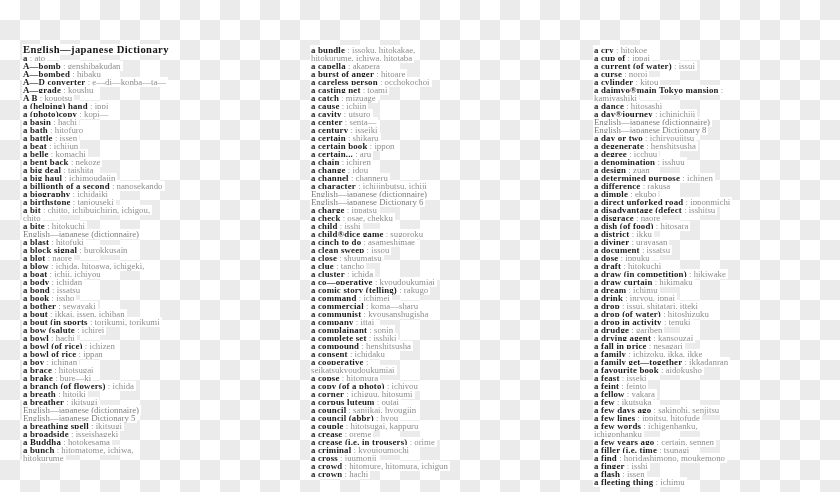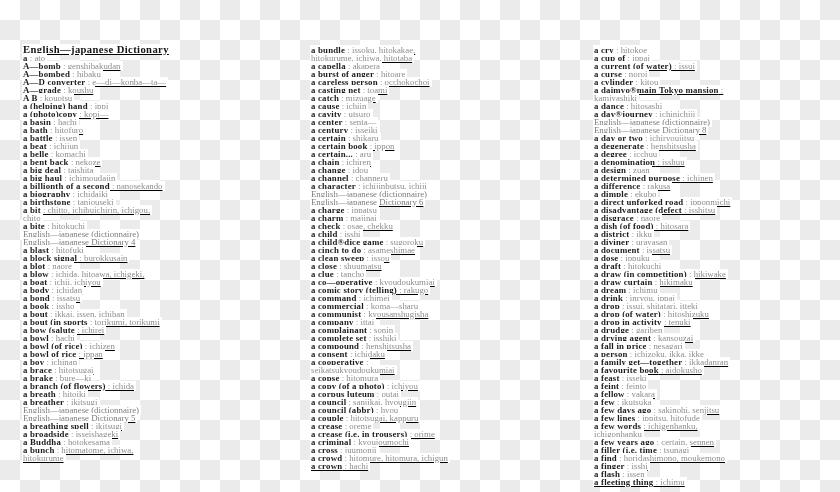--- a/index.html
+++ b/index.html
@@ -7,21 +7,21 @@
     width:840px;height:492px;overflow:hidden;
     font-family:"Liberation Serif","DejaVu Serif",serif;
     background-color:#ffffff;
     background-image:
       linear-gradient(45deg,#ebebeb 25%,transparent 25%,transparent 75%,#ebebeb 75%),
       linear-gradient(45deg,#ebebeb 25%,transparent 25%,transparent 75%,#ebebeb 75%);
     background-size:40px 40px;
     background-position:0 0,20px 20px;
   }
   .page{position:relative;width:840px;height:492px;overflow:hidden;}
-  .col{position:absolute;top:44px;text-decoration:underline;}
+  .col{position:absolute;top:44px;}
   .col-0{left:22px;width:286px;}
   .col-1{left:310px;width:280px;}
   .col-2{left:593px;width:246px;}
   .line{line-height:8px;height:8px;white-space:nowrap;}
   .box{background:#ffffff;padding:0 2px 0 1px;font-size:8.8px;}
   .head{font-weight:bold;color:#1c1c1c;letter-spacing:0.2px;}
   .tail{color:#8d8d8d;}
   .meta{color:#7d7d7d;}
   .title-line .box{font-size:10.6px;}
   .title-line .head{color:#141414;letter-spacing:0.4px;}
@@ -48,29 +48,29 @@
       <div class="line"><span class="box"><span class="head">a bent back</span><span class="tail"> : nekoze</span></span></div>
       <div class="line"><span class="box"><span class="head">a big deal</span><span class="tail"> : taishita</span></span></div>
       <div class="line"><span class="box"><span class="head">a big haul</span><span class="tail"> : ichimoudajin</span></span></div>
       <div class="line"><span class="box"><span class="head">a billionth of a second</span><span class="tail"> : nanosekando</span></span></div>
       <div class="line"><span class="box"><span class="head">a biography</span><span class="tail"> : ichidaiki</span></span></div>
       <div class="line"><span class="box"><span class="head">a birthstone</span><span class="tail"> : tanjouseki</span></span></div>
       <div class="line"><span class="box"><span class="head">a bit</span><span class="tail"> : chitto, ichibuichirin, ichigou,</span></span></div>
       <div class="line"><span class="box"><span class="tail">chito</span></span></div>
       <div class="line"><span class="box"><span class="head">a bite</span><span class="tail"> : hitokuchi</span></span></div>
       <div class="line"><span class="box"><span class="meta">English—japanese (dictionnaire)</span></span></div>
-      <div class="line"><span class="box"><span class="meta">English—japanese Dictionary 4</span></span></div>
       <div class="line"><span class="box"><span class="head">a blast</span><span class="tail"> : hitofuki</span></span></div>
       <div class="line"><span class="box"><span class="head">a block signal</span><span class="tail"> : burokkusain</span></span></div>
       <div class="line"><span class="box"><span class="head">a blot</span><span class="tail"> : naore</span></span></div>
       <div class="line"><span class="box"><span class="head">a blow</span><span class="tail"> : ichida, hitoawa, ichigeki,</span></span></div>
       <div class="line"><span class="box"><span class="head">a boat</span><span class="tail"> : ichii, ichiyou</span></span></div>
       <div class="line"><span class="box"><span class="head">a body</span><span class="tail"> : ichidan</span></span></div>
       <div class="line"><span class="box"><span class="head">a bond</span><span class="tail"> : issatsu</span></span></div>
       <div class="line"><span class="box"><span class="head">a book</span><span class="tail"> : issho</span></span></div>
+      <div class="line"><span class="box"><span class="head">a bother</span><span class="tail"> : sewayaki</span></span></div>
       <div class="line"><span class="box"><span class="head">a bout</span><span class="tail"> : ikkai, issen, ichiban</span></span></div>
       <div class="line"><span class="box"><span class="head">a bout (in sports</span><span class="tail"> : torikumi, torikumi</span></span></div>
       <div class="line"><span class="box"><span class="head">a bow (salute</span><span class="tail"> : ichirei</span></span></div>
       <div class="line"><span class="box"><span class="head">a bowl</span><span class="tail"> : hachi</span></span></div>
       <div class="line"><span class="box"><span class="head">a bowl (of rice)</span><span class="tail"> : ichizen</span></span></div>
       <div class="line"><span class="box"><span class="head">a bowl of rice</span><span class="tail"> : ippan</span></span></div>
       <div class="line"><span class="box"><span class="head">a boy</span><span class="tail"> : ichinan</span></span></div>
       <div class="line"><span class="box"><span class="head">a brace</span><span class="tail"> : hitotsugai</span></span></div>
       <div class="line"><span class="box"><span class="head">a brake</span><span class="tail"> : bure—ki</span></span></div>
       <div class="line"><span class="box"><span class="head">a branch (of flowers)</span><span class="tail"> : ichida</span></span></div>
@@ -99,42 +99,43 @@
       <div class="line"><span class="box"><span class="head">a certain</span><span class="tail"> : shikaru</span></span></div>
       <div class="line"><span class="box"><span class="head">a certain book</span><span class="tail"> : ippon</span></span></div>
       <div class="line"><span class="box"><span class="head">a certain...</span><span class="tail"> : aru</span></span></div>
       <div class="line"><span class="box"><span class="head">a chain</span><span class="tail"> : ichiren</span></span></div>
       <div class="line"><span class="box"><span class="head">a change</span><span class="tail"> : idou</span></span></div>
       <div class="line"><span class="box"><span class="head">a channel</span><span class="tail"> : channeru</span></span></div>
       <div class="line"><span class="box"><span class="head">a character</span><span class="tail"> : ichijinbutsu, ichiji</span></span></div>
       <div class="line"><span class="box"><span class="meta">English—japanese (dictionnaire)</span></span></div>
       <div class="line"><span class="box"><span class="meta">English—japanese Dictionary 6</span></span></div>
       <div class="line"><span class="box"><span class="head">a charge</span><span class="tail"> : ippatsu</span></span></div>
-      <div class="line"><span class="box"><span class="head">a charm</span><span class="tail"> : majinai</span></span></div>
       <div class="line"><span class="box"><span class="head">a check</span><span class="tail"> : osae, chekku</span></span></div>
       <div class="line"><span class="box"><span class="head">a child</span><span class="tail"> : isshi</span></span></div>
       <div class="line"><span class="box"><span class="head">a child®dice game</span><span class="tail"> : sugoroku</span></span></div>
       <div class="line"><span class="box"><span class="head">a cinch to do</span><span class="tail"> : asameshimae</span></span></div>
       <div class="line"><span class="box"><span class="head">a clean sweep</span><span class="tail"> : issou</span></span></div>
       <div class="line"><span class="box"><span class="head">a close</span><span class="tail"> : shuumatsu</span></span></div>
       <div class="line"><span class="box"><span class="head">a clue</span><span class="tail"> : tancho</span></span></div>
+      <div class="line"><span class="box"><span class="head">a cluster</span><span class="tail"> : ichida</span></span></div>
       <div class="line"><span class="box"><span class="head">a co—operative</span><span class="tail"> : kyoudoukumiai</span></span></div>
       <div class="line"><span class="box"><span class="head">a comic story (telling)</span><span class="tail"> : rakugo</span></span></div>
       <div class="line"><span class="box"><span class="head">a command</span><span class="tail"> : ichimei</span></span></div>
       <div class="line"><span class="box"><span class="head">a commercial</span><span class="tail"> : koma—sharu</span></span></div>
       <div class="line"><span class="box"><span class="head">a communist</span><span class="tail"> : kyousanshugisha</span></span></div>
       <div class="line"><span class="box"><span class="head">a company</span><span class="tail"> : ittai</span></span></div>
       <div class="line"><span class="box"><span class="head">a complainant</span><span class="tail"> : sonin</span></span></div>
       <div class="line"><span class="box"><span class="head">a complete set</span><span class="tail"> : isshiki</span></span></div>
       <div class="line"><span class="box"><span class="head">a compound</span><span class="tail"> : henshitsusha</span></span></div>
       <div class="line"><span class="box"><span class="head">a consent</span><span class="tail"> : ichidaku</span></span></div>
       <div class="line"><span class="box"><span class="head">a cooperative</span><span class="tail"> : </span></span></div>
       <div class="line"><span class="box"><span class="tail">seikatsukyoudoukumiai</span></span></div>
       <div class="line"><span class="box"><span class="head">a copse</span><span class="tail"> : hitomura</span></span></div>
       <div class="line"><span class="box"><span class="head">a copy (of a photo)</span><span class="tail"> : ichiyou</span></span></div>
+      <div class="line"><span class="box"><span class="head">a corner</span><span class="tail"> : ichiguu, hitosumi</span></span></div>
       <div class="line"><span class="box"><span class="head">a corpus luteum</span><span class="tail"> : outai</span></span></div>
       <div class="line"><span class="box"><span class="head">a council</span><span class="tail"> : sanjikai, hyougiin</span></span></div>
       <div class="line"><span class="box"><span class="head">a council (abbr)</span><span class="tail"> : hyou</span></span></div>
       <div class="line"><span class="box"><span class="head">a couple</span><span class="tail"> : hitotsugai, kappuru</span></span></div>
       <div class="line"><span class="box"><span class="head">a crease</span><span class="tail"> : oreme</span></span></div>
       <div class="line"><span class="box"><span class="head">a crease (i.e. in trousers)</span><span class="tail"> : orime</span></span></div>
       <div class="line"><span class="box"><span class="head">a criminal</span><span class="tail"> : kyoujoumochi</span></span></div>
       <div class="line"><span class="box"><span class="head">a cross</span><span class="tail"> : juumonji</span></span></div>
       <div class="line"><span class="box"><span class="head">a crowd</span><span class="tail"> : hitomure, hitomura, ichigun</span></span></div>
       <div class="line"><span class="box"><span class="head">a crown</span><span class="tail"> : hachi</span></span></div>
@@ -171,21 +172,21 @@
       <div class="line"><span class="box"><span class="head">a draw (in competition)</span><span class="tail"> : hikiwake</span></span></div>
       <div class="line"><span class="box"><span class="head">a draw curtain</span><span class="tail"> : hikimaku</span></span></div>
       <div class="line"><span class="box"><span class="head">a dream</span><span class="tail"> : ichimu</span></span></div>
       <div class="line"><span class="box"><span class="head">a drink</span><span class="tail"> : inryou, ippai</span></span></div>
       <div class="line"><span class="box"><span class="head">a drop</span><span class="tail"> : issui, shitatari, itteki</span></span></div>
       <div class="line"><span class="box"><span class="head">a drop (of water)</span><span class="tail"> : hitoshizuku</span></span></div>
       <div class="line"><span class="box"><span class="head">a drop in activity</span><span class="tail"> : tenuki</span></span></div>
       <div class="line"><span class="box"><span class="head">a drudge</span><span class="tail"> : gariben</span></span></div>
       <div class="line"><span class="box"><span class="head">a drying agent</span><span class="tail"> : kansouzai</span></span></div>
       <div class="line"><span class="box"><span class="head">a fall in price</span><span class="tail"> : nesagari</span></span></div>
-      <div class="line"><span class="box"><span class="head">a person</span><span class="tail"> : ichizoku, ikka, ikke</span></span></div>
+      <div class="line"><span class="box"><span class="head">a family</span><span class="tail"> : ichizoku, ikka, ikke</span></span></div>
       <div class="line"><span class="box"><span class="head">a family get—together</span><span class="tail"> : ikkadanran</span></span></div>
       <div class="line"><span class="box"><span class="head">a favourite book</span><span class="tail"> : aidokusho</span></span></div>
       <div class="line"><span class="box"><span class="head">a feast</span><span class="tail"> : isseki</span></span></div>
       <div class="line"><span class="box"><span class="head">a feint</span><span class="tail"> : feinto</span></span></div>
       <div class="line"><span class="box"><span class="head">a fellow</span><span class="tail"> : yakara</span></span></div>
       <div class="line"><span class="box"><span class="head">a few</span><span class="tail"> : ikutsuka</span></span></div>
       <div class="line"><span class="box"><span class="head">a few days ago</span><span class="tail"> : sakinohi, senjitsu</span></span></div>
       <div class="line"><span class="box"><span class="head">a few lines</span><span class="tail"> : ippitsu, hitofude</span></span></div>
       <div class="line"><span class="box"><span class="head">a few words</span><span class="tail"> : ichigenhanku,</span></span></div>
       <div class="line"><span class="box"><span class="tail">ichigonhanku</span></span></div>

